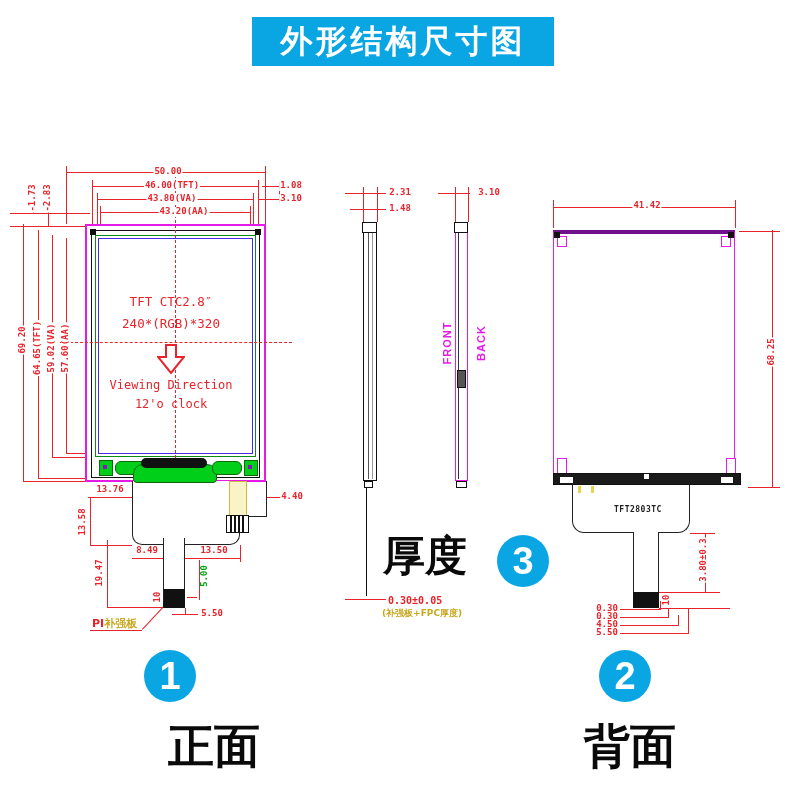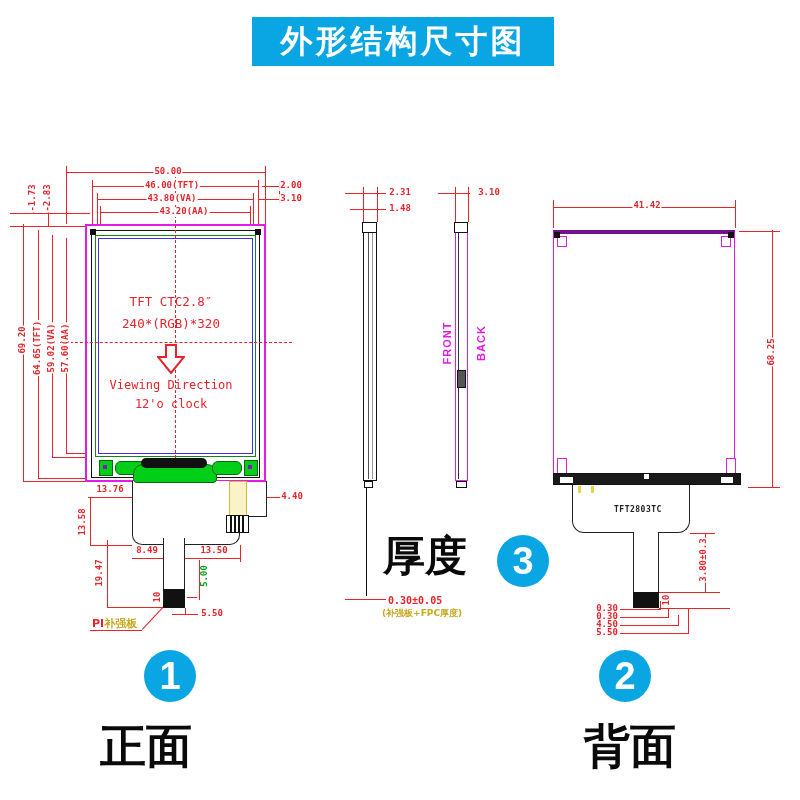--- a/index.html
+++ b/index.html
@@ -57,21 +57,21 @@
     <i class="vl" style="left:253px;top:193px;height:42px"></i>
     <i class="hl" style="left:258px;top:199px;width:22px"></i>
     <i class="hl" style="left:100px;top:212px;width:150px"></i>
     <i class="vl" style="left:100px;top:206px;height:32px"></i>
     <i class="vl" style="left:250px;top:206px;height:32px"></i>
     <i class="vl" style="left:279px;top:182px;height:21px"></i>
     <b class="dim" style="left:168px;top:172px">50.00</b>
     <b class="dim" style="left:172px;top:186px">46.00(TFT)</b>
     <b class="dim" style="left:172px;top:199px">43.80(VA)</b>
     <b class="dim" style="left:184px;top:212px">43.20(AA)</b>
-    <b class="dim" style="left:291px;top:186px">2.00</b>
+    <b class="dim" style="left:291px;top:186px">1.08</b>
     <b class="dim" style="left:291px;top:199px">3.10</b>
 
     <i class="hl" style="left:10px;top:213px;width:80px"></i>
     <i class="hl" style="left:10px;top:226px;width:83px"></i>
     <i class="vl" style="left:33px;top:207px;height:6px"></i>
     <i class="vl" style="left:48px;top:207px;height:19px"></i>
     <b class="dim rot" style="left:33px;top:198px">-1.73</b>
     <b class="dim rot" style="left:48px;top:198px">-2.83</b>
 
     <i class="vl" style="left:23px;top:224px;height:257px"></i>
@@ -235,18 +235,18 @@
     <i class="hl" style="left:620px;top:625px;width:58px"></i>
     <i class="hl" style="left:620px;top:633px;width:68px"></i>
     <i class="vl" style="left:660px;top:601px;height:9px"></i>
     <i class="vl" style="left:668px;top:609px;height:9px"></i>
     <i class="vl" style="left:678px;top:615px;height:11px"></i>
     <i class="vl" style="left:688px;top:609px;height:25px"></i>
   </div>
 
   <div class="abs">
     <div class="badge" style="left:144px;top:650px;width:52px;height:52px;font-size:38px;line-height:52px">1</div>
-    <div class="cjk-big" style="left:100px;top:716px;width:160px;text-align:left;font-size:46px">正面</div>
+    <div class="cjk-big" style="left:100px;top:716px;width:160px;text-align:right;font-size:46px">正面</div>
     <div class="badge" style="left:599px;top:650px;width:52px;height:52px;font-size:38px;line-height:52px">2</div>
     <div class="cjk-big" style="left:550px;top:716px;width:160px;text-align:center;font-size:46px">背面</div>
   </div>
 
 </div>
 
 </body></html>

